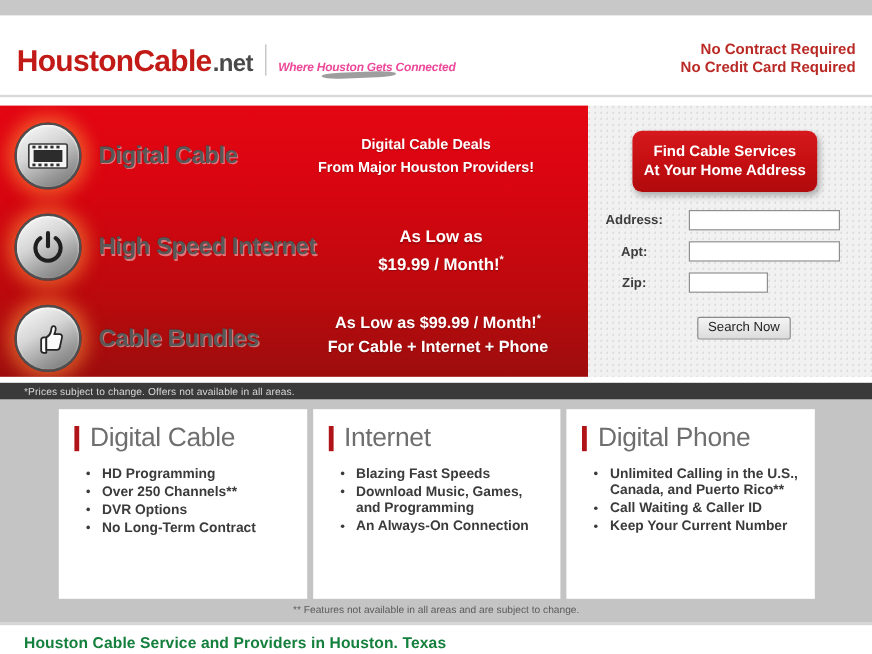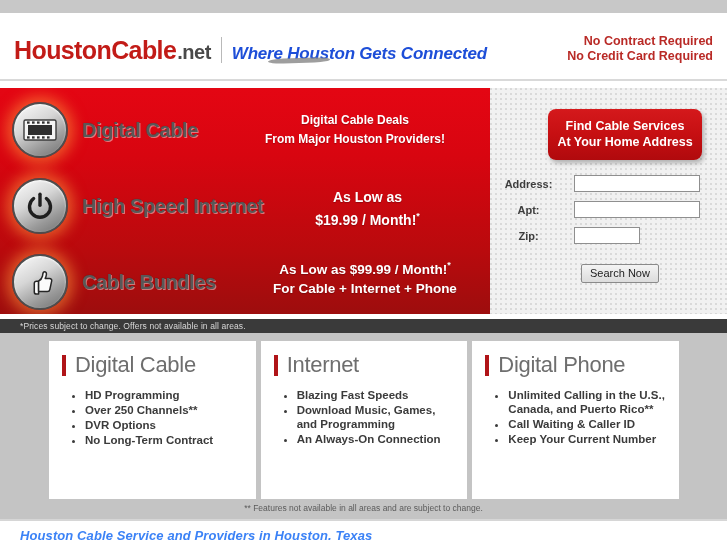--- a/index.html
+++ b/index.html
@@ -67,24 +67,24 @@
     height: 26px;
     background: #b9b9b9;
     margin: 0 10px;
     position: relative;
     top: 4px;
   }
   .tagline-wrap {
     position: relative;
   }
   .tagline {
-    font-size: 17px;
+    font-size: 10px;
     font-style: italic;
     font-weight: bold;
-    color: #1d4ed8;
+    color: #ec4899;
     letter-spacing: -0.2px;
     white-space: nowrap;
   }
   .tagline-swoosh {
     position: absolute;
     left: 36px;
     top: 14px;
     width: 62px;
     height: 5px;
     background: #8d8d8d;
@@ -195,21 +195,21 @@
     width: 240px;
     font-size: 13.5px;
     line-height: 19px;
   }
   .star { font-size: 9px; vertical-align: super; }
 
   
   .find-btn {
     position: absolute;
     top: 21px;
-    left: 58px;
+    left: 37px;
     width: 154px;
     padding: 9px 0 10px;
     box-sizing: border-box;
     background: linear-gradient(180deg, #d5191c 0%, #c60f12 50%, #b00a0d 100%);
     border-radius: 8px;
     color: #ffffff;
     font-size: 12.5px;
     font-weight: bold;
     text-align: center;
     line-height: 16px;
@@ -344,23 +344,22 @@
     height: 26px;
     background: #ffffff;
     border-top: 2px solid #d6d6d6;
   }
   .footer-heading {
     position: absolute;
     left: 20px;
     top: 7px;
     font-size: 13px;
     font-weight: bold;
-    color: #3b82f6;
+    color: #15803d;
     letter-spacing: 0.1px;
-    font-style: italic;
   }
 </style>
 </head>
 <body>
 
 <div class="page">
 
   <div class="top-strip"></div>
 
   <div class="header">

